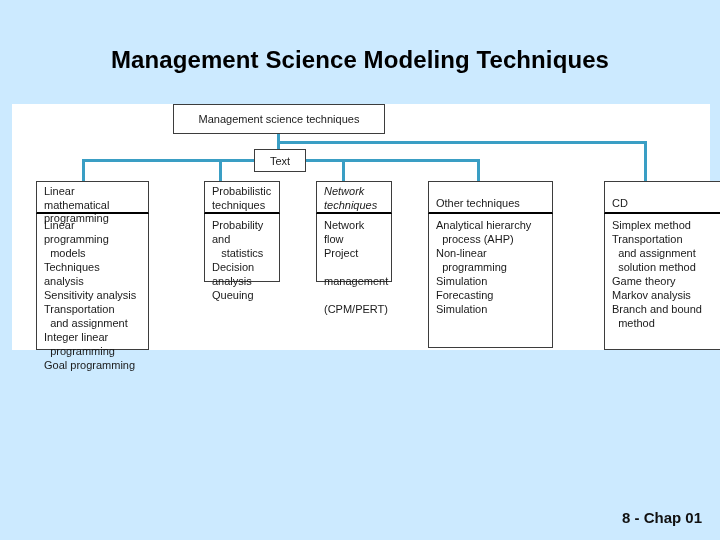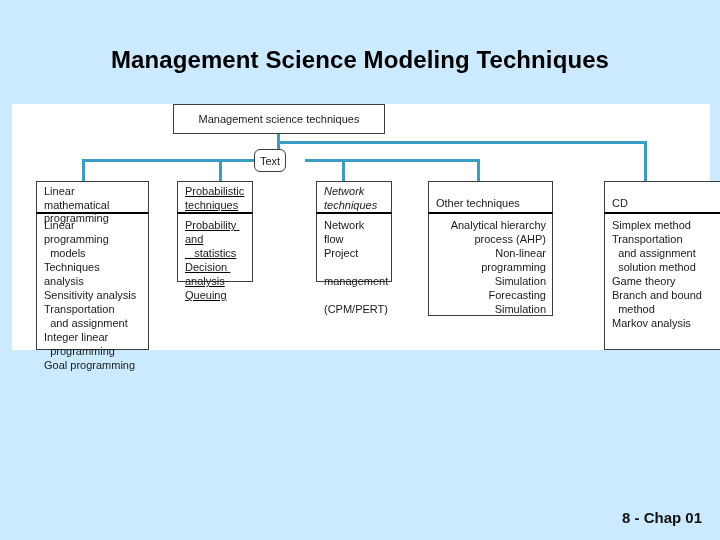--- a/index.html
+++ b/index.html
@@ -53,23 +53,22 @@
   }
   #root-node {
     left: 173px;
     top: 104px;
     width: 212px;
     height: 30px;
   }
   #text-node {
     left: 254px;
     top: 149px;
-    width: 32px;
+    width: 52px;
     height: 23px;
-    border-radius: 6px;
   }
 
   
   .conn {
     position: absolute;
     background: #3a9ec4;
   }
   .conn-v { width: 3px; }
   .conn-h { height: 3px; }
 
@@ -97,35 +96,35 @@
     box-sizing: border-box;
     padding: 4px 6px 4px 7px;
     font-size: 11px;
     line-height: 14px;
     color: #1a1a1a;
   }
   .cat-item { white-space: pre-wrap; }
 
   
   #col-0 { left: 12px;  width: 137px; }
-  #col-1 { left: 153px; width: 100px; text-decoration: underline; }
+  #col-1 { left: 180px; width: 100px; }
   #col-2 { left: 292px; width: 100px; }
   #col-3 { left: 404px; width: 149px; }
   #col-4 { left: 580px; width: 144px; }
 
   #col-0 .cat-header { height: 33px; }
   #col-1 .cat-header { height: 33px; }
   #col-2 .cat-header { height: 33px; font-style: italic; }
   #col-3 .cat-header { height: 33px; padding-top: 15px; }
   #col-4 .cat-header { height: 33px; padding-top: 15px; }
 
   #col-0 .cat-body { height: 136px; }
   #col-1 .cat-body { height: 68px; }
   #col-2 .cat-body { height: 68px; }
-  #col-3 .cat-body { height: 102px; text-align: right; }
+  #col-3 .cat-body { height: 134px; }
   #col-4 .cat-body { height: 136px; }
 
   
   #slide-footer {
     position: absolute;
     right: 18px;
     bottom: 14px;
     font-size: 15px;
     font-weight: bold;
     color: #111111;
@@ -209,19 +208,19 @@
 </div>
 
 <div class="category-col" id="col-4">
   <div class="cat-header" style="white-space: pre-wrap;">CD</div>
   <div class="cat-body">
     <div class="cat-item">Simplex method</div>
     <div class="cat-item">Transportation
   and assignment
   solution method</div>
     <div class="cat-item">Game theory</div>
+    <div class="cat-item">Markov analysis</div>
     <div class="cat-item">Branch and bound
   method</div>
-    <div class="cat-item">Markov analysis</div>
   </div>
 </div>
 
 <div id="slide-footer">8 - Chap 01</div>
 
 </body></html>

